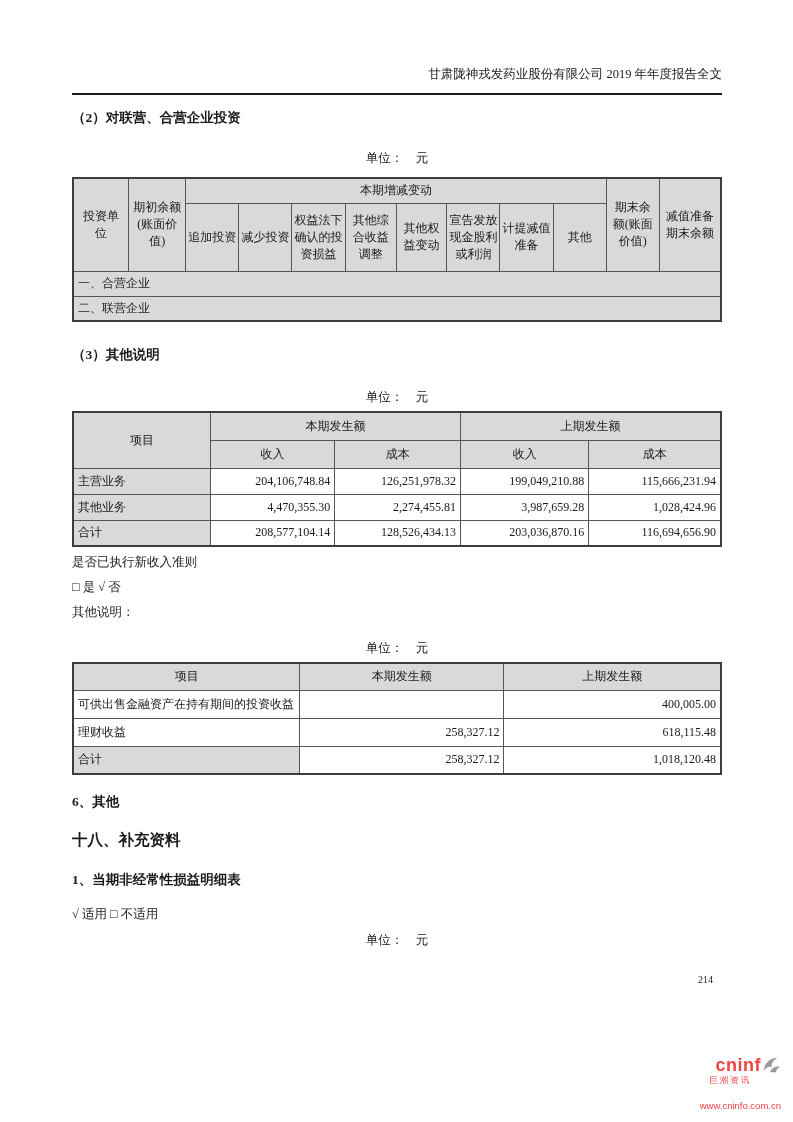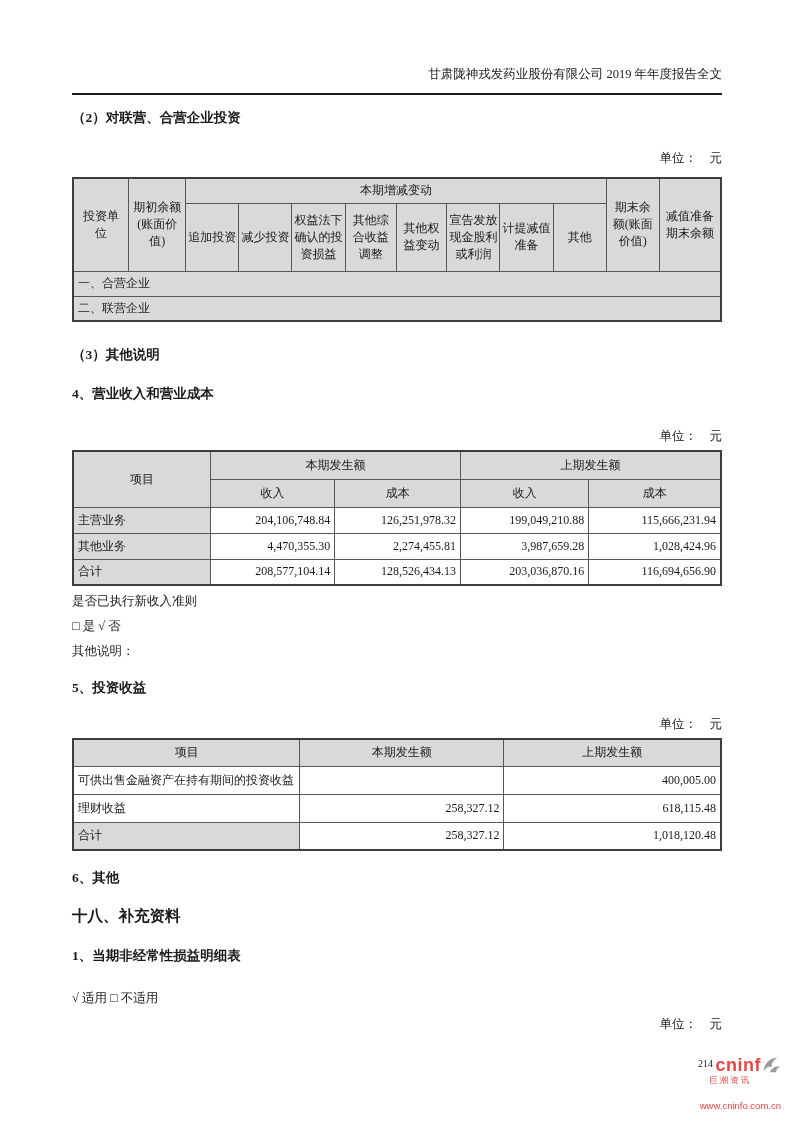--- a/index.html
+++ b/index.html
@@ -27,29 +27,29 @@
   
   .h-sec   { font-weight: bold; font-size: 13.5px; line-height: 17px; }
   .h-big   { font-weight: bold; font-size: 15.5px; line-height: 19px; }
   .mt-s2   { margin-top: 14px; }
   .mt-s3   { margin-top: 24px; }
   .mt-s4   { margin-top: 22px; }
   .mt-s5   { margin-top: 20px; }
   .mt-s6   { margin-top: 18px; }
   .mt-s18  { margin-top: 20px; }
   .mt-s181 { margin-top: 22px; }
-  .unit-row { text-align: right; font-size: 12.5px; line-height: 16px; }
+  .unit-row { text-align: center; font-size: 12.5px; line-height: 16px; }
   .u1 { margin-top: 24px; }
   .u2 { margin-top: 26px; }
   .u3 { margin-top: 20px; }
   .u4 { margin-top: 10px; }
   .body-line { font-size: 12.5px; line-height: 16px; }
   .bl1 { margin-top: 7px; }
   .bl2 { margin-top: 9px; }
-  .bl3 { margin-top: 26px; }
+  .bl3 { margin-top: 18px; }
   
   table.tbl {
     width: 100%;
     border-collapse: collapse;
     border: 2px solid #3d3d3d;
     table-layout: fixed;
   }
   table.tbl td {
     border: 1px solid #565656;
     font-size: 12px;
@@ -136,21 +136,20 @@
       <td colspan="12">一、合营企业</td>
     </tr>
     <tr class="grow">
       <td colspan="12">二、联营企业</td>
     </tr>
   </tbody>
     </table>
 
   <div class="h-sec mt-s3">（3）其他说明</div>
 
-  <div class="h-sec mt-s4">4、营业收入和营业成本</div>
 
   <div class="unit-row u2">单位：　元</div>
 
   <table class="tbl t2">
     <colgroup>
       <col style="width:21.2%">
         <col style="width:19.2%">
         <col style="width:19.4%">
         <col style="width:19.8%">
         <col style="width:20.4%">
@@ -188,21 +187,20 @@
       <td class="num">203,036,870.16</td>
       <td class="num">116,694,656.90</td>
     </tr>
   </tbody>
     </table>
 
   <div class="body-line bl1">是否已执行新收入准则</div>
   <div class="body-line bl2">□ 是 √ 否</div>
   <div class="body-line bl2">其他说明：</div>
 
-  <div class="h-sec mt-s5">5、投资收益</div>
 
   <div class="unit-row u3">单位：　元</div>
 
   <table class="tbl t3">
     <colgroup>
       <col style="width:35%">
         <col style="width:31.5%">
         <col style="width:33.5%">
     </colgroup>
     <tbody>

